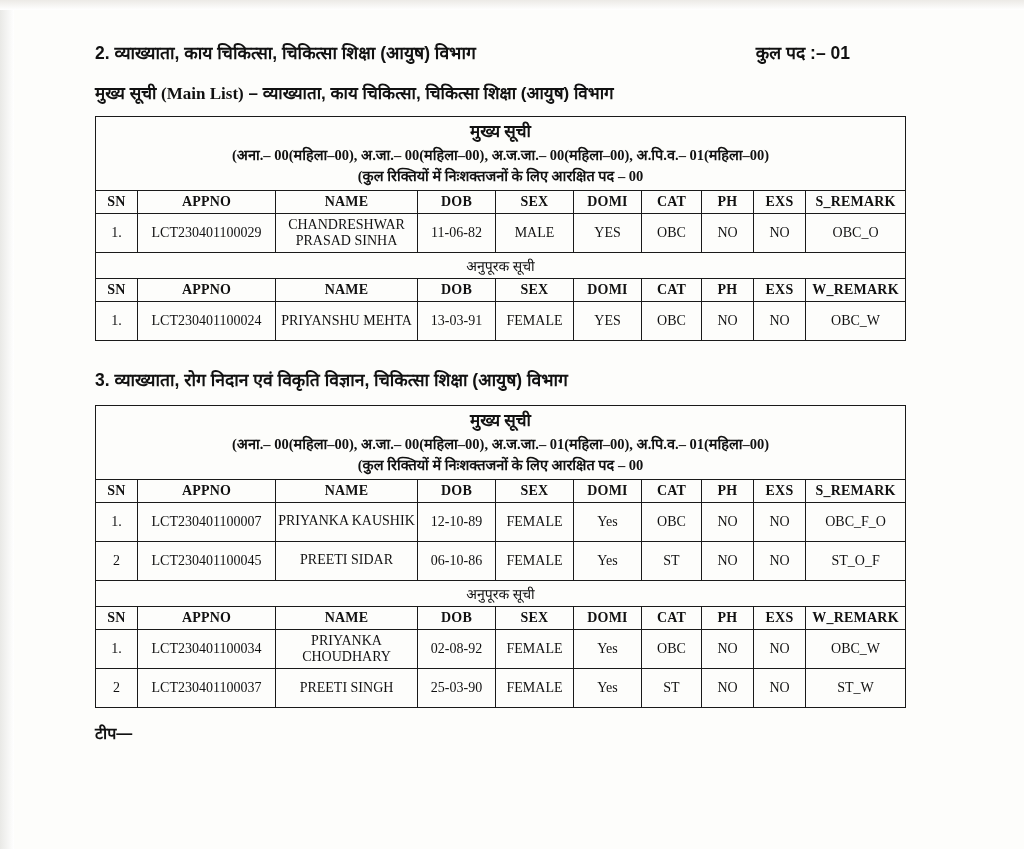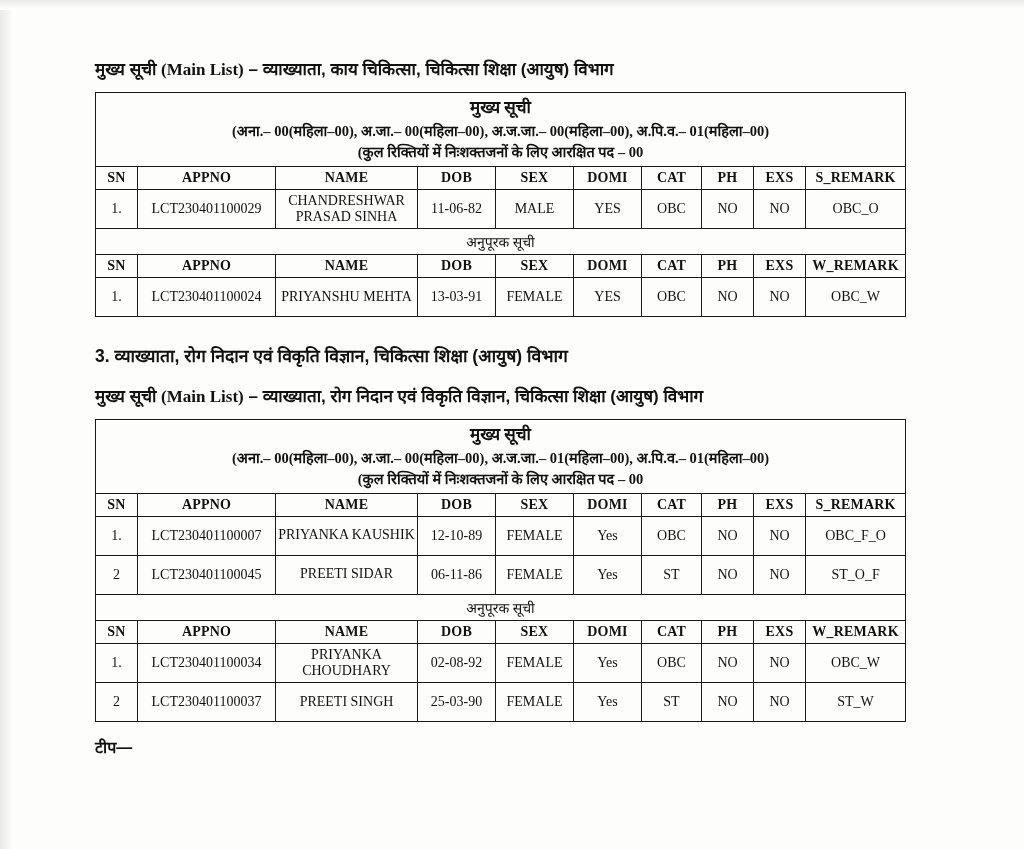--- a/index.html
+++ b/index.html
@@ -112,20 +112,24 @@
 </style>
 </head>
 <body>
 
 <div class="page">
   <div class="edge-left"></div>
   <div class="edge-top"></div>
 
   <div class="content">
 
+    <div class="section-head">
+      <span>2. व्याख्याता, काय चिकित्सा, चिकित्सा शिक्षा (आयुष) विभाग</span>
+      <span class="total">कुल पद :– 01</span>
+    </div>
 
     <div class="subhead">
       <span>मुख्य सूची </span><span class="latin">(Main List)</span><span> – व्याख्याता, काय चिकित्सा, चिकित्सा शिक्षा (आयुष) विभाग</span>
     </div>
 
     <table class="list">
       <colgroup>
         <col style="width:42px">
         <col style="width:138px">
         <col style="width:142px">
@@ -198,23 +202,20 @@
         </tr>
       </tbody>
     </table>
 
     <div class="gap"></div>
 
     <div class="section-head">
       <span>3. व्याख्याता, रोग निदान एवं विकृति विज्ञान, चिकित्सा शिक्षा (आयुष) विभाग</span>
     </div>
 
-    <div class="subhead">
-      <span>मुख्य सूची </span><span class="latin">(Main List)</span><span> – व्याख्याता, रोग निदान एवं विकृति विज्ञान, चिकित्सा शिक्षा (आयुष) विभाग</span>
-    </div>
 
     <table class="list">
       <colgroup>
         <col style="width:42px">
         <col style="width:138px">
         <col style="width:142px">
         <col style="width:78px">
         <col style="width:78px">
         <col style="width:68px">
         <col style="width:60px">
@@ -251,21 +252,21 @@
           <td class="cell">Yes</td>
           <td class="cell">OBC</td>
           <td class="cell">NO</td>
           <td class="cell">NO</td>
           <td class="cell">OBC_F_O</td>
         </tr>
         <tr class="datarow">
           <td class="sn">2</td>
           <td class="cell">LCT230401100045</td>
           <td class="name">PREETI SIDAR</td>
-          <td class="cell">06-11-86</td>
+          <td class="cell">06-10-86</td>
           <td class="cell">FEMALE</td>
           <td class="cell">Yes</td>
           <td class="cell">ST</td>
           <td class="cell">NO</td>
           <td class="cell">NO</td>
           <td class="cell">ST_O_F</td>
         </tr>
         <tr>
           <td class="subbanner" colspan="10">अनुपूरक सूची</td>
         </tr>

